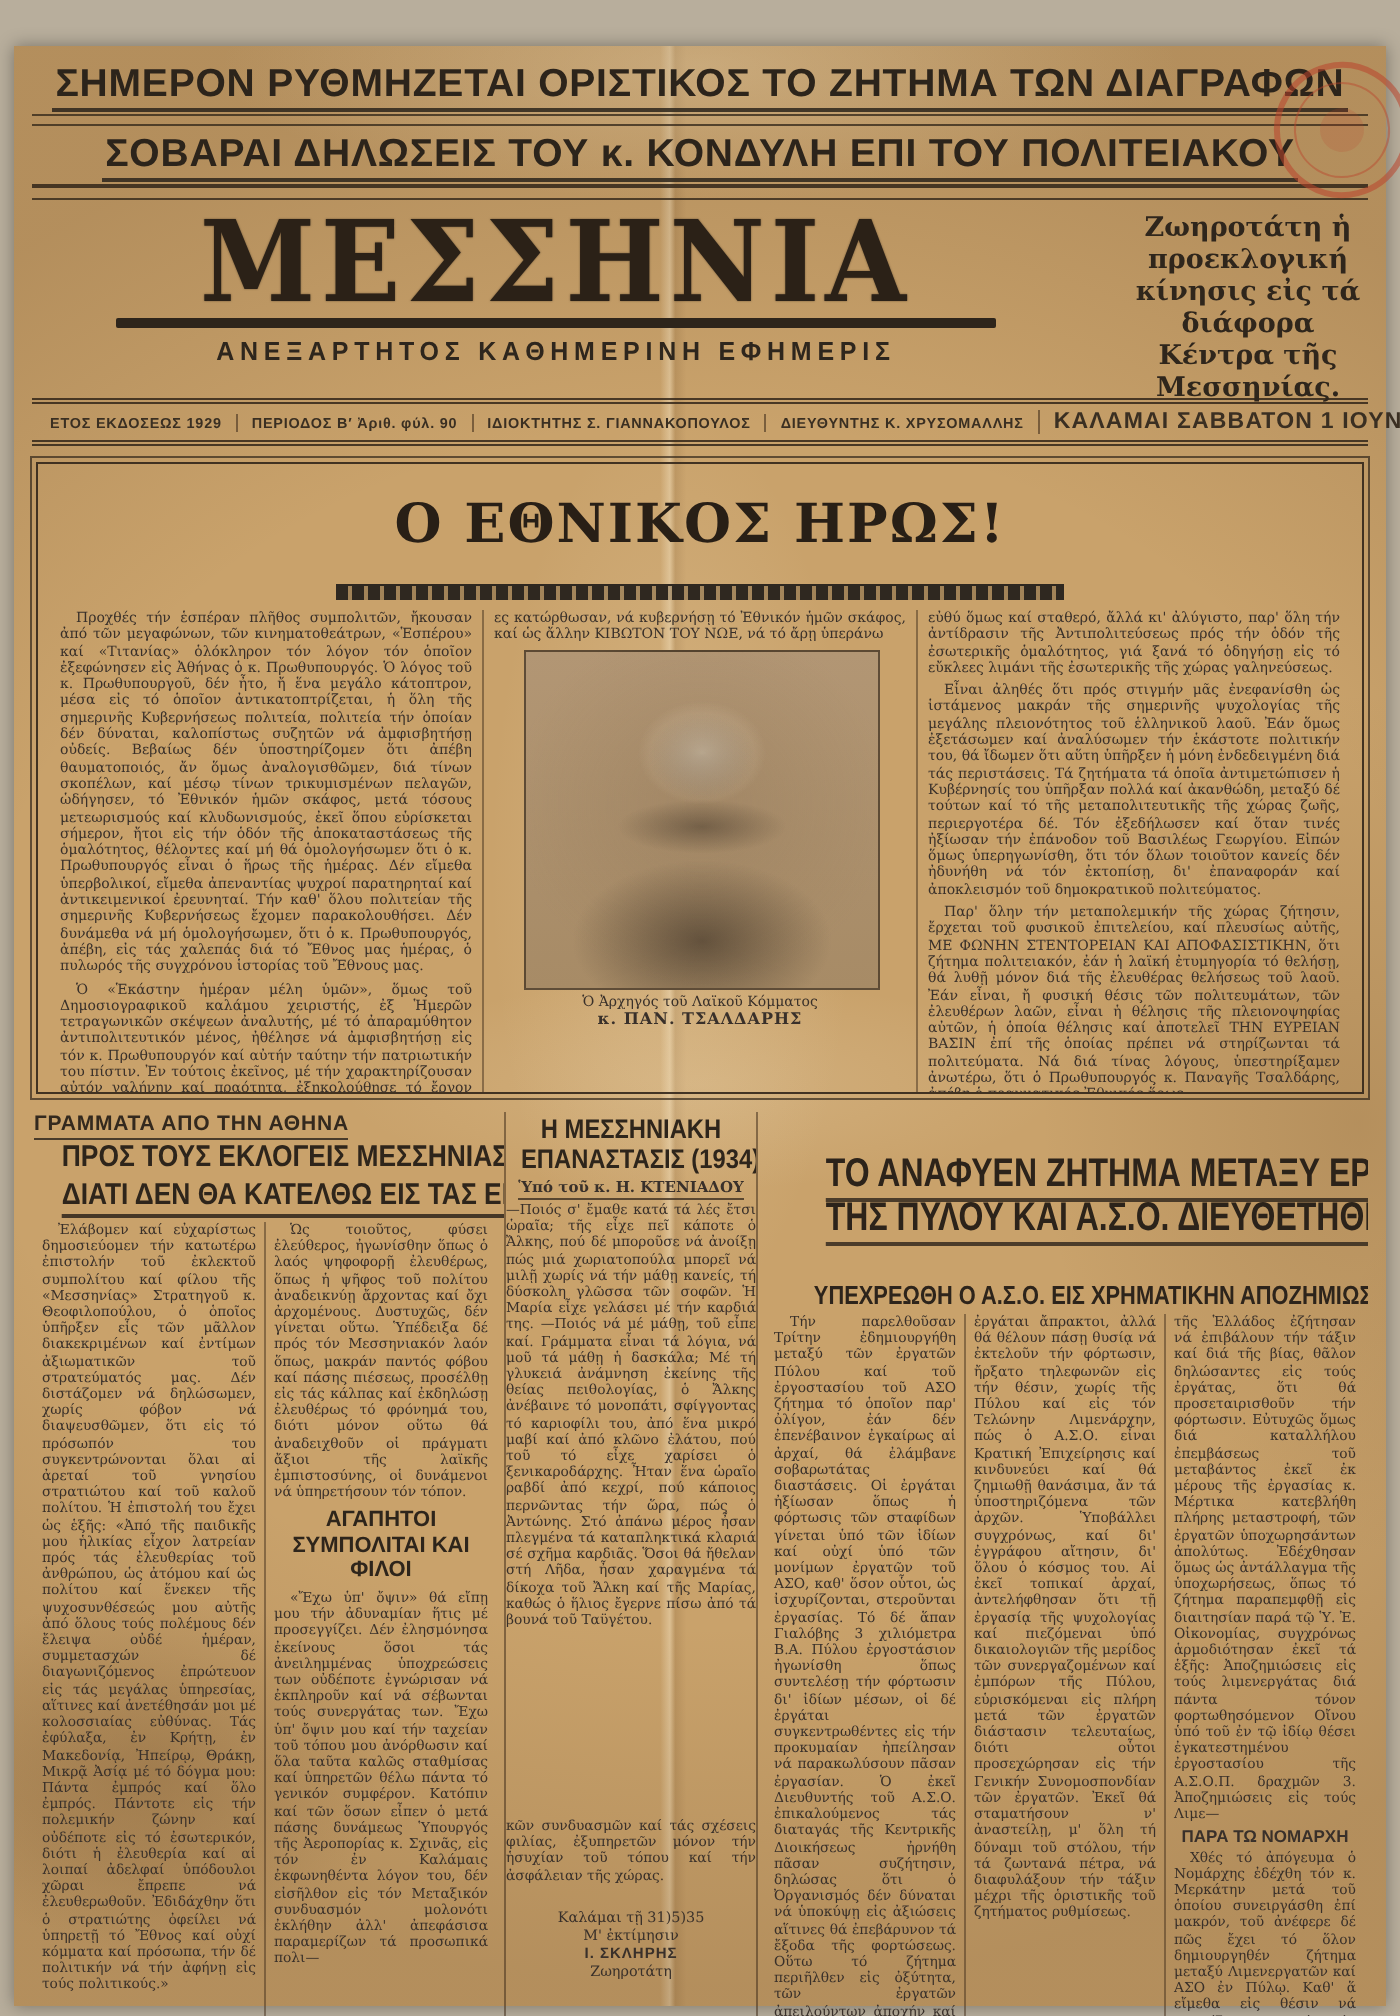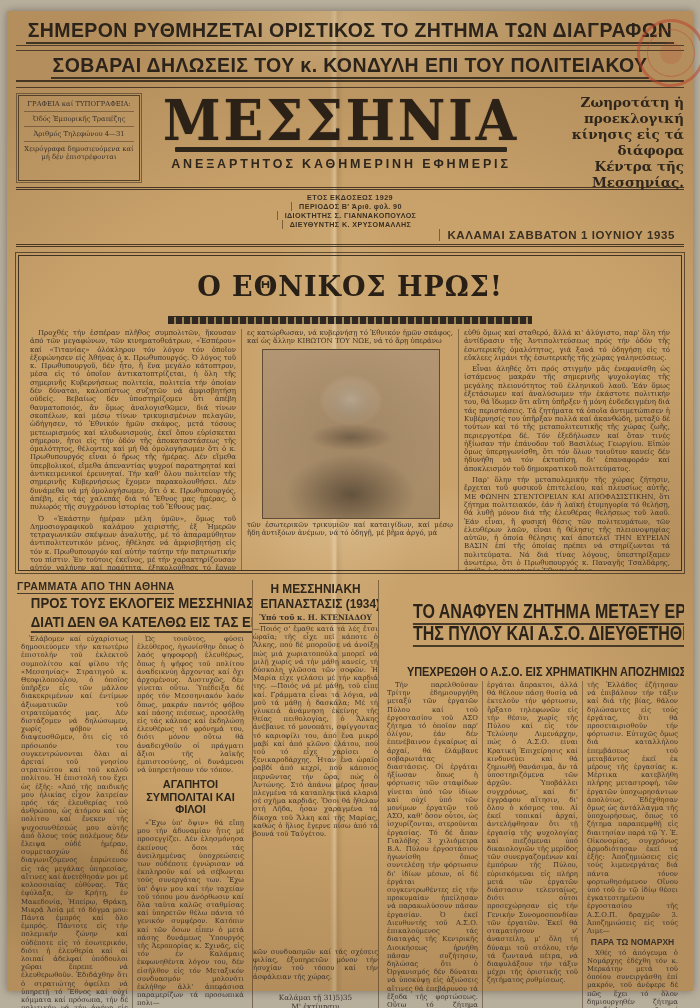--- a/index.html
+++ b/index.html
@@ -1,18 +1,18 @@
 <!DOCTYPE html>
 <html><head>
 <meta charset="utf-8">
 <style>
   html,body{margin:0;padding:0;}
   body{width:700px;height:1008px;background:#b8ae9c;position:relative;overflow:hidden;
        font-family:"DejaVu Serif", serif;}
-  .paper{position:absolute;left:7px;top:11px;width:686px;height:980px;color:#39302a;
+  .paper{position:absolute;left:7px;top:23px;width:686px;height:980px;color:#39302a;
     background-color:#c9a26b;
     background-image:
       radial-gradient(ellipse 170px 130px at 10% 88%, rgba(104,72,38,.30), transparent 70%),
       radial-gradient(ellipse 220px 300px at 98% 55%, rgba(110,78,42,.22), transparent 72%),
       radial-gradient(ellipse 320px 90px at 50% 1%, rgba(236,213,172,.38), transparent 75%),
       radial-gradient(ellipse 130px 330px at 48% 42%, rgba(238,217,178,.30), transparent 70%),
       radial-gradient(ellipse 240px 70px at 50% 53%, rgba(236,214,176,.25), transparent 75%),
       radial-gradient(ellipse 600px 500px at 50% 50%, rgba(0,0,0,0) 60%, rgba(95,65,35,.20) 96%),
       linear-gradient(90deg, transparent 47.1%, rgba(250,236,206,.40) 47.8%, rgba(120,85,45,.18) 48.2%, transparent 49.0%);
     box-shadow:0 0 8px rgba(0,0,0,.35);
@@ -32,25 +32,25 @@
     text-align:center;box-sizing:border-box;}
   .office-line + .office-line{border-top:1px solid rgba(70,50,30,.5);margin-top:3px;padding-top:3px;}
   .mast-center{flex:1;text-align:center;padding:0 6px;}
   .mast-title{font-family:"DejaVu Serif",serif;font-weight:bold;font-size:52px;line-height:52px;
     letter-spacing:3px;color:#2b2117;transform:scaleY(1.08);transform-origin:top;margin-top:0px;
     text-shadow:0 0 1px rgba(43,33,23,.6);}
   .mast-bar{height:5px;background:#2e251b;width:86%;margin:3px auto 4px auto;border-radius:1px;}
   .mast-sub{font-family:"Liberation Sans",sans-serif;font-weight:bold;font-size:13px;
     letter-spacing:3px;color:#2e261d;white-space:nowrap;transform:scaleX(.96);transform-origin:center;}
   .promo{width:120px;font-size:13.5px;line-height:16px;font-weight:bold;color:#2f261c;
-    text-align:right;padding-top:2px;margin-left:24px;}
+    text-align:center;padding-top:2px;margin-left:24px;}
 
   
   .dateline{display:flex;align-items:center;border-top:3px double rgba(50,38,25,.85);
-    border-bottom:3px double rgba(50,38,25,.85);margin-top:3px;padding:3px 2px;flex-direction:column;}
+    border-bottom:3px double rgba(50,38,25,.85);margin-top:3px;padding:3px 2px;}
   .dl-seg{font-family:"Liberation Sans",sans-serif;font-weight:bold;font-size:7.2px;
     letter-spacing:.4px;padding:0 7px;white-space:nowrap;color:#3a2f22;}
   .dl-seg + .dl-seg{border-left:1px solid rgba(70,50,30,.6);}
   .dl-date{font-size:11.5px;margin-left:auto;letter-spacing:.6px;}
 
   
   .main-box{border:1px solid rgba(50,38,25,.9);outline:1px solid rgba(50,38,25,.7);outline-offset:2px;
     margin:8px 2px 0 2px;padding:2px 6px 4px 6px;height:316px;box-sizing:border-box;overflow:hidden;}
   .lead-title{font-family:"DejaVu Serif",serif;font-weight:bold;font-size:27px;line-height:30px;
     text-align:center;color:#281f16;margin:14px;letter-spacing:1px;}
@@ -93,21 +93,21 @@
   .cols2{display:flex;margin-top:5px;height:398px;overflow:hidden;}
   .ncol{flex:1;padding:0 4px;font-size:6.9px;line-height:8.2px;text-align:justify;overflow:hidden;position:relative;}
   .ncol + .ncol{border-left:1px solid rgba(70,50,30,.5);}
   .colsub{font-family:"Liberation Sans",sans-serif;font-weight:bold;text-align:center;
     font-size:11px;line-height:12.5px;margin:4px 0 3px 0;color:#2e251b;}
   .shead{font-family:"Liberation Sans",sans-serif;font-weight:bold;text-align:center;
     font-size:13.5px;line-height:15px;color:#2e251b;margin:1px 0 2px 0;}
   .byline{font-size:7.5px;font-weight:bold;text-align:center;margin-bottom:3px;}
   .byline span{border-bottom:1px solid rgba(60,46,32,.8);padding-bottom:1px;}
   .story-text{font-size:6.9px;line-height:8.2px;text-align:justify;height:306px;overflow:hidden;}
-  .letter-end{font-size:6.9px;line-height:8.2px;text-align:justify;height:42px;overflow:hidden;margin-top:17px;}
+  .letter-end{font-size:6.9px;line-height:8.2px;text-align:justify;height:42px;overflow:hidden;margin-top:2px;}
   .signoff{text-align:center;font-size:7.2px;line-height:9px;margin-top:3px;}
   .signoff .name{font-weight:bold;font-family:"Liberation Sans",sans-serif;font-size:7.5px;letter-spacing:.5px;}
 
   .aso-head{font-family:"Liberation Sans",sans-serif;font-weight:bold;text-align:center;
     font-size:20px;line-height:22px;color:#2c231a;}
   .aso-head .cond{transform:scaleX(.80);}
   .aso-head .cond span{border-bottom:2px solid rgba(44,35,26,.8);padding-bottom:1px;}
   .aso-sub{font-family:"Liberation Sans",sans-serif;font-weight:bold;text-align:center;
     font-size:13px;line-height:15px;color:#2d241b;margin:3px 0 2px 0;}
   .aso-sub .cond{transform:scaleX(.84);}
@@ -127,26 +127,20 @@
 
 <div class="paper">
   <div class="stamp"></div>
 
   <div class="banner-line"><span>ΣΗΜΕΡΟΝ ΡΥΘΜΗΖΕΤΑΙ ΟΡΙΣΤΙΚΟΣ ΤΟ ΖΗΤΗΜΑ ΤΩΝ ΔΙΑΓΡΑΦΩΝ</span></div>
   <div class="rule2"></div>
   <div class="banner-line"><span>ΣΟΒΑΡΑΙ ΔΗΛΩΣΕΙΣ ΤΟΥ κ. ΚΟΝΔΥΛΗ ΕΠΙ ΤΟΥ ΠΟΛΙΤΕΙΑΚΟΥ</span></div>
   <div class="rule2 heavy"></div>
 
   <div class="masthead">
-    <div class="office-box">
-      <div class="office-line">ΓΡΑΦΕΙΑ καί ΤΥΠΟΓΡΑΦΕΙΑ:</div>
-      <div class="office-line">Ὁδός Ἐμπορικῆς Τραπέζης</div>
-      <div class="office-line">Ἀριθμός Τηλεφώνου 4—31</div>
-      <div class="office-line">Χειρόγραφα δημοσιευόμενα καί μή δέν ἐπιστρέφονται</div>
-    </div>
     <div class="mast-center">
       <div class="mast-title">ΜΕΣΣΗΝΙΑ</div>
       <div class="mast-bar"></div>
       <div class="mast-sub">ΑΝΕΞΑΡΤΗΤΟΣ ΚΑΘΗΜΕΡΙΝΗ ΕΦΗΜΕΡΙΣ</div>
     </div>
     <div class="promo">Ζωηροτάτη ἡ προεκλογική κίνησις εἰς τά διάφορα Κέντρα τῆς Μεσσηνίας.</div>
   </div>
 
   <div class="dateline">
     <div class="dl-seg">ΕΤΟΣ ΕΚΔΟΣΕΩΣ 1929</div>
@@ -161,22 +155,25 @@
     <div class="lead-bar"></div>
     <div class="cols3">
       <div class="mcol">
         <p class="para">Προχθές τήν ἑσπέραν πλῆθος συμπολιτῶν, ἤκουσαν ἀπό τῶν μεγαφώνων, τῶν κινηματοθεάτρων, «Ἑσπέρου» καί «Τιτανίας» ὁλόκληρον τόν λόγον τόν ὁποῖον ἐξεφώνησεν εἰς Ἀθήνας ὁ κ. Πρωθυπουργός. Ὁ λόγος τοῦ κ. Πρωθυπουργοῦ, δέν ἦτο, ἤ ἕνα μεγάλο κάτοπτρον, μέσα εἰς τό ὁποῖον ἀντικατοπτρίζεται, ἡ ὅλη τῆς σημερινῆς Κυβερνήσεως πολιτεία, πολιτεία τήν ὁποίαν δέν δύναται, καλοπίστως συζητῶν νά ἀμφισβητήσῃ οὐδείς. Βεβαίως δέν ὑποστηρίζομεν ὅτι ἀπέβη θαυματοποιός, ἄν ὅμως ἀναλογισθῶμεν, διά τίνων σκοπέλων, καί μέσῳ τίνων τρικυμισμένων πελαγῶν, ὡδήγησεν, τό Ἐθνικόν ἡμῶν σκάφος, μετά τόσους μετεωρισμούς καί κλυδωνισμούς, ἐκεῖ ὅπου εὑρίσκεται σήμερον, ἤτοι εἰς τήν ὁδόν τῆς ἀποκαταστάσεως τῆς ὁμαλότητος, θέλοντες καί μή θά ὁμολογήσωμεν ὅτι ὁ κ. Πρωθυπουργός εἶναι ὁ ἥρως τῆς ἡμέρας. Δέν εἴμεθα ὑπερβολικοί, εἴμεθα ἀπεναντίας ψυχροί παρατηρηταί καί ἀντικειμενικοί ἐρευνηταί. Τήν καθ' ὅλου πολιτείαν τῆς σημερινῆς Κυβερνήσεως ἔχομεν παρακολουθήσει. Δέν δυνάμεθα νά μή ὁμολογήσωμεν, ὅτι ὁ κ. Πρωθυπουργός, ἀπέβη, εἰς τάς χαλεπάς διά τό Ἔθνος μας ἡμέρας, ὁ πυλωρός τῆς συγχρόνου ἱστορίας τοῦ Ἔθνους μας.</p>
         <p class="para">Ὁ «Ἑκάστην ἡμέραν μέλη ὑμῶν», ὅμως τοῦ Δημοσιογραφικοῦ καλάμου χειριστής, ἐξ Ἡμερῶν τετραγωνικῶν σκέψεων ἀναλυτής, μέ τό ἀπαραμύθητον ἀντιπολιτευτικόν μένος, ἠθέλησε νά ἀμφισβητήσῃ εἰς τόν κ. Πρωθυπουργόν καί αὐτήν ταύτην τήν πατριωτικήν του πίστιν. Ἐν τούτοις ἐκεῖνος, μέ τήν χαρακτηρίζουσαν αὐτόν γαλήνην καί πραότητα, ἐξηκολούθησε τό ἔργον του, ἔργον ἀνορθώσεως καί ἐθνικῆς συμφιλιώσεως, ἕως ὅτου αἱ ἐκλογαί ἔλθουν νά δώσουν εἰς τήν χώραν τήν ποθητήν γαλήνην.</p>
       </div>
       <div class="mcol">
         <p class="para" style="text-indent:0">ες κατώρθωσαν, νά κυβερνήσῃ τό Ἐθνικόν ἡμῶν σκάφος, καί ὡς ἄλλην ΚΙΒΩΤΟΝ ΤΟΥ ΝΩΕ, νά τό ἄρῃ ὑπεράνω</p>
         <div class="photo-wrap">
           <div class="photo"></div>
-        </div>
-        <p class="para" style="text-indent:0">τῶν ἐσωτερικῶν τρικυμιῶν καί καταιγίδων, καί μέσῳ ἤδη ἀντιξόων ἀνέμων, νά τό ὁδηγῇ, μέ βῆμα ἀργό, μά</p>
+          <div class="caption">
+            <div>Ὁ Ἀρχηγός τοῦ Λαϊκοῦ Κόμματος</div>
+            <div class="cap2">κ. ΠΑΝ. ΤΣΑΛΔΑΡΗΣ</div>
+          </div>
+        </div>
       </div>
       <div class="mcol">
         <p class="para" style="text-indent:0">εὐθύ ὅμως καί σταθερό, ἄλλά κι' ἀλύγιστο, παρ' ὅλη τήν ἀντίδρασιν τῆς Ἀντιπολιτεύσεως πρός τήν ὁδόν τῆς ἐσωτερικῆς ὁμαλότητος, γιά ξανά τό ὁδηγήσῃ εἰς τό εὔκλεες λιμάνι τῆς ἐσωτερικῆς τῆς χώρας γαληνεύσεως.</p>
         <p class="para">Εἶναι ἀληθές ὅτι πρός στιγμήν μᾶς ἐνεφανίσθη ὡς ἱστάμενος μακράν τῆς σημερινῆς ψυχολογίας τῆς μεγάλης πλειονότητος τοῦ ἑλληνικοῦ λαοῦ. Ἐάν ὅμως ἐξετάσωμεν καί ἀναλύσωμεν τήν ἑκάστοτε πολιτικήν του, θά ἴδωμεν ὅτι αὕτη ὑπῆρξεν ἡ μόνη ἐνδεδειγμένη διά τάς περιστάσεις. Τά ζητήματα τά ὁποῖα ἀντιμετώπισεν ἡ Κυβέρνησίς του ὑπῆρξαν πολλά καί ἀκανθώδη, μεταξύ δέ τούτων καί τό τῆς μεταπολιτευτικῆς τῆς χώρας ζωῆς, περιεργοτέρα δέ. Τόν ἐξεδήλωσεν καί ὅταν τινές ἠξίωσαν τήν ἐπάνοδον τοῦ Βασιλέως Γεωργίου. Εἰπών ὅμως ὑπερηγωνίσθη, ὅτι τόν ὅλων τοιοῦτον κανείς δέν ἠδυνήθη νά τόν ἐκτοπίσῃ, δι' ἐπαναφοράν καί ἀποκλεισμόν τοῦ δημοκρατικοῦ πολιτεύματος.</p>
         <p class="para">Παρ' ὅλην τήν μεταπολεμικήν τῆς χώρας ζήτησιν, ἔρχεται τοῦ φυσικοῦ ἐπιτελείου, καί πλευσίως αὐτῆς, ΜΕ ΦΩΝΗΝ ΣΤΕΝΤΟΡΕΙΑΝ ΚΑΙ ΑΠΟΦΑΣΙΣΤΙΚΗΝ, ὅτι ζήτημα πολιτειακόν, ἐάν ἡ λαϊκή ἐτυμηγορία τό θελήσῃ, θά λυθῇ μόνον διά τῆς ἐλευθέρας θελήσεως τοῦ λαοῦ. Ἐάν εἶναι, ἤ φυσική θέσις τῶν πολιτευμάτων, τῶν ἐλευθέρων λαῶν, εἶναι ἡ θέλησις τῆς πλειονοψηφίας αὐτῶν, ἡ ὁποία θέλησις καί ἀποτελεῖ ΤΗΝ ΕΥΡΕΙΑΝ ΒΑΣΙΝ ἐπί τῆς ὁποίας πρέπει νά στηρίζωνται τά πολιτεύματα. Νά διά τίνας λόγους, ὑπεστηρίξαμεν ἀνωτέρω, ὅτι ὁ Πρωθυπουργός κ. Παναγῆς Τσαλδάρης, ἀπέβη ὁ πραγματικός Ἐθνικός ἥρως.</p>
         <div class="sig">Κ. Χ.</div>
       </div>
     </div>
   </section>
 

